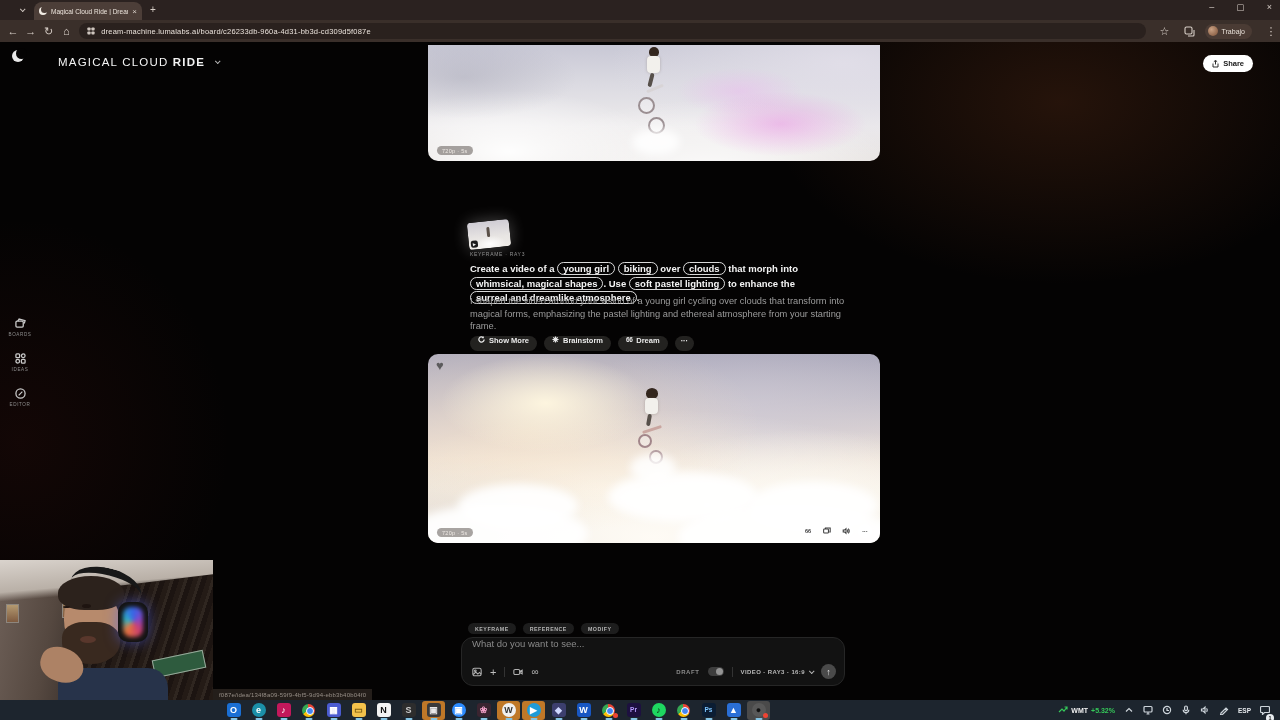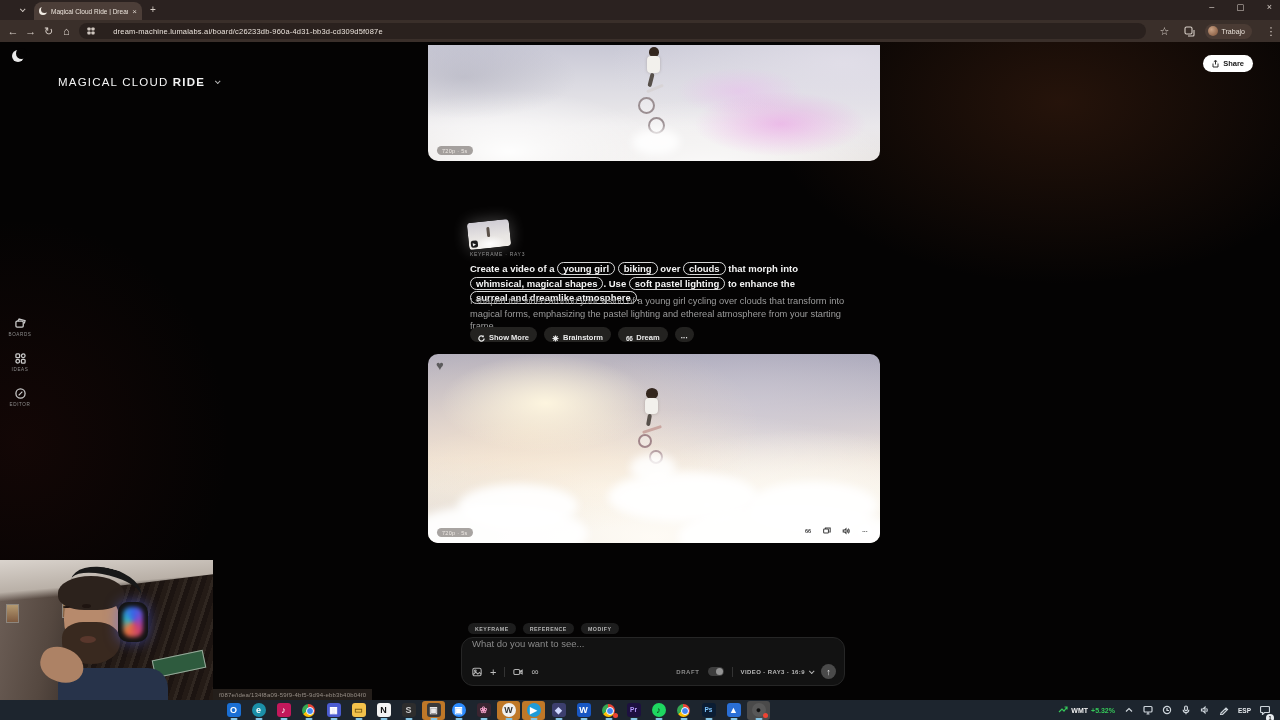--- a/index.html
+++ b/index.html
@@ -17,42 +17,42 @@
   #tab-favicon::after { content:""; position:absolute; left:2px; top:-1px; width:7px; height:7px; background:#4c3e38; border-radius:50%; }
   #tab-title { color:#ece4dc; font-size:6.5px; white-space:nowrap; overflow:hidden; flex:1; }
   #tab-close { color:#d8cfc8; font-size:8px; cursor:default; }
   #newtab-btn { position:absolute; left:150px; top:5px; color:#d8cfc8; font-size:10px; line-height:10px; }
   #win-controls { position:absolute; right:8px; top:2px; display:flex; gap:22px; color:#d5ccc5; font-size:9px; }
 
   #toolbar { position:absolute; left:0; top:20px; width:1280px; height:22px; background:#3a2f2a;
     display:flex; align-items:center; }
   .nav-ic { color:#d8cfc8; font-size:11px; width:18px; text-align:center; }
   #urlbar { margin-left:4px; width:1078px; height:16px; background:#2a211e; border-radius:9px;
-    display:flex; align-items:center; padding:0 8px; gap:18px; }
+    display:flex; align-items:center; padding:0 8px; gap:6px; }
   #site-ic { display:inline-block; width:8px; height:8px; }
   #url-text { color:#e9e1da; font-size:7.5px; letter-spacing:.2px; white-space:nowrap; }
   #toolbar-right { display:flex; align-items:center; gap:10px; margin-left:10px; }
   #profile-chip { display:flex; align-items:center; gap:4px; background:#4a3b34; border-radius:9px;
     height:15px; padding:0 7px 0 3px; }
   #profile-avatar { width:10px; height:10px; border-radius:50%;
     background:radial-gradient(circle at 35% 35%, #caa183, #7a4f36); }
   #profile-name { color:#e8e0d8; font-size:7px; }
 
   
   #page { position:absolute; left:0; top:42px; width:1280px; height:658px;
     background:
       radial-gradient(420px 260px at 1060px 60px, rgba(125,62,30,.28), transparent 70%),
       radial-gradient(300px 320px at 20px 400px, rgba(110,30,22,.14), transparent 70%),
       #040303; overflow:hidden; }
 
   #luma-logo { position:absolute; left:12px; top:8px; width:12px; height:12px; }
   #luma-logo::before { content:""; position:absolute; inset:0; background:#e8e8e8; border-radius:50%; }
   #luma-logo::after { content:""; position:absolute; left:4px; top:-2px; width:11px; height:11px; background:#040303; border-radius:50%; }
 
-  #board-header { position:absolute; left:58px; top:14px; display:flex; align-items:center; gap:10px; color:#fff;margin-top:20px; }
+  #board-header { position:absolute; left:58px; top:14px; display:flex; align-items:center; gap:10px; color:#fff; }
   #board-title { font-size:11.5px; letter-spacing:1.2px; color:#f3f3f3; }
   #board-title b { font-weight:800; }
   .chev { display:inline-block; width:4px; height:4px; border-right:1.3px solid currentColor;
     border-bottom:1.3px solid currentColor; transform:rotate(45deg) translateY(-1px); }
   #share-btn { position:absolute; right:27px; top:13px; height:17px; background:#fff; border-radius:9px;
     display:flex; align-items:center; gap:4px; padding:0 9px; color:#161616; font-size:7.5px; font-weight:700; }
 
   
   .side-item { position:absolute; left:6px; width:28px; display:flex; flex-direction:column; align-items:center; gap:3px; }
   .side-label { font-size:4.6px; color:#8d8d8d; letter-spacing:.6px; }
@@ -110,22 +110,22 @@
     background:#1c1c1c; color:#eee; font-size:4px; display:flex; align-items:center; justify-content:center; }
   #keyframe-label { position:absolute; left:470px; top:209px; font-size:5px; color:#8f8f8f; letter-spacing:.7px; }
 
   #prompt { position:absolute; left:470px; top:220px; width:362px; font-size:9.5px; line-height:14.5px;
     color:#f4f4f4; font-weight:600; }
   .pill { border:1px solid rgba(255,255,255,.85); border-radius:9px; padding:0px 5px;
     -webkit-box-decoration-break:clone; box-decoration-break:clone; white-space:nowrap; }
   #gen-desc { position:absolute; left:470px; top:253px; width:378px; font-size:9.3px; line-height:12.5px; color:#9c9c9c; }
 
   #gen-actions { position:absolute; left:470px; top:285px; display:flex; gap:7px; align-items:center; }
-  .act-btn { height:15px; background:#232220; border-radius:8px; display:flex; align-items:flex-end; gap:4px;
-    padding:0 8px; color:#eaeaea; font-size:7.5px; font-weight:600; }
+  .act-btn { height:15px; background:#232220; border-radius:8px; display:flex; align-items:flex-start; gap:4px;
+    padding:0 8px; color:#eaeaea; font-size:7.5px; font-weight:600;margin-top:9px; }
   .act-btn svg { width:7px; height:7px; stroke:#eaeaea; fill:none; stroke-width:1.4; }
   .quote-glyph { font-weight:800; font-size:6.5px; letter-spacing:-.5px; }
 
   
   #composer-tabs { position:absolute; left:468px; top:581px; display:flex; gap:7px; }
   .ctab { height:11px; background:#1d1d1d; border-radius:6px; padding:0 7px; display:flex; align-items:center;
     color:#b4b4b4; font-size:5.3px; font-weight:700; letter-spacing:.5px; }
   #composer { position:absolute; left:461px; top:595px; width:384px; height:49px; background:rgba(20,20,20,.92);
     border:1px solid #262626; border-radius:12px; }
   #composer-input { position:absolute; left:10px; top:0; width:300px; background:transparent; border:none; outline:none;

